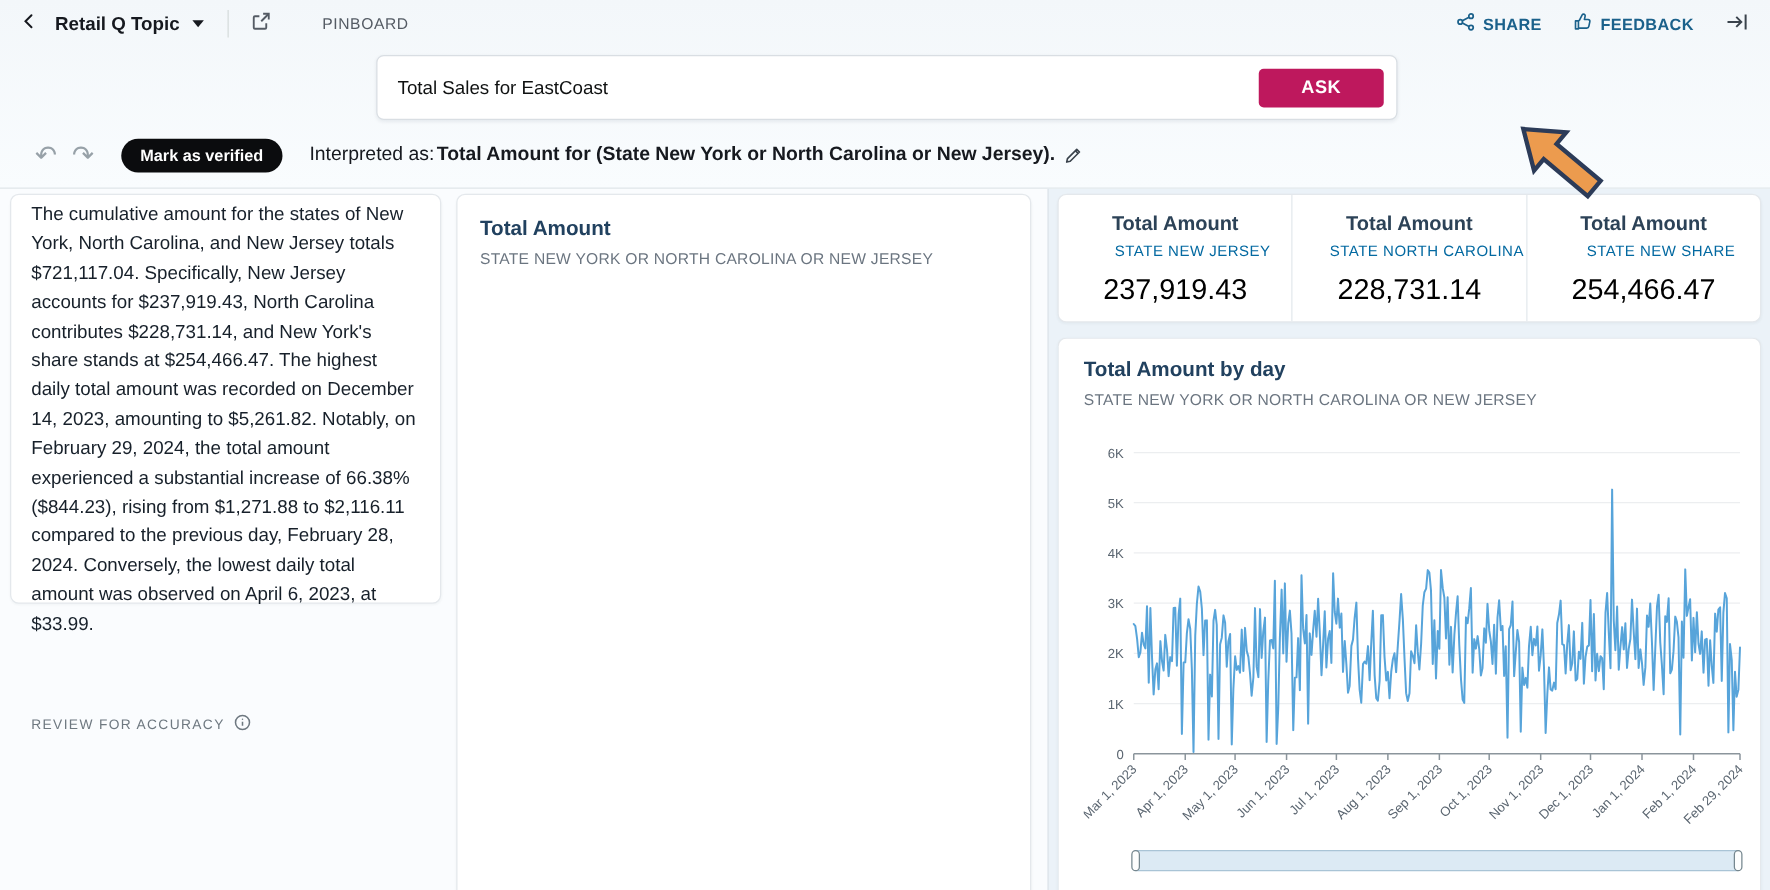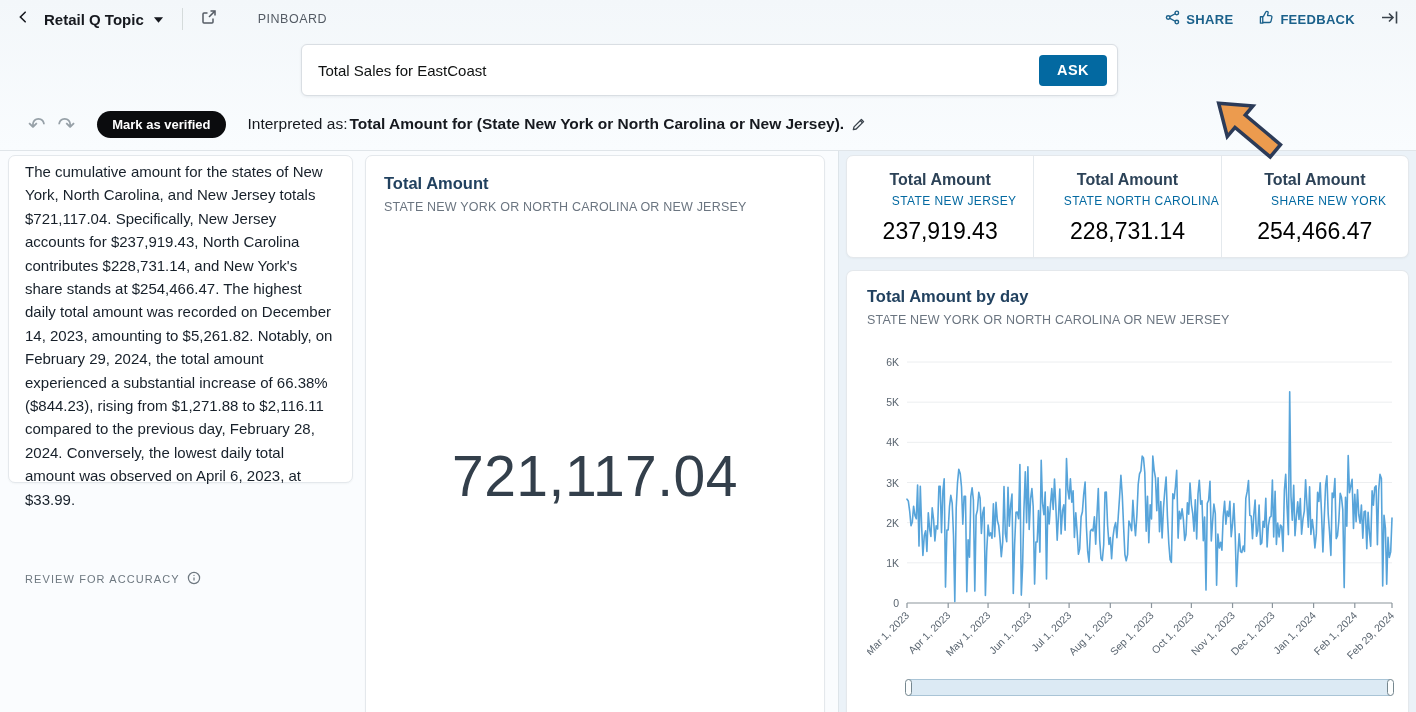--- a/index.html
+++ b/index.html
@@ -34,21 +34,21 @@
     position:absolute; left:301px; top:44px; width:817px; height:52px;
     background:#FFFFFF; border:1px solid #D9DEE3; border-radius:6px;
     box-shadow:0 1px 3px rgba(15,35,55,.07);
     display:flex; align-items:center; padding:0 10px 0 16px;
   }
   .ask-input {
     flex:1; border:none; outline:none; font-family:"Liberation Sans", sans-serif;
     font-size:15px; color:#0F1111; background:transparent;
   }
   .ask-button {
-    width:68px; height:31px; background:#0369a1; color:#FFFFFF;
+    width:100px; height:31px; background:#be185d; color:#FFFFFF;
     border:none; border-radius:4px; font-family:"Liberation Sans", sans-serif;
     font-size:14.5px; font-weight:700; letter-spacing:.5px; cursor:pointer;
   }
   
   .verify-row {
     position:absolute; left:28px; top:108px; height:32px; right:20px;
     display:flex; align-items:center;
   }
   .undo-redo { display:flex; align-items:center; gap:12px; color:#97A1A8; font-size:21px; }
   .undo-redo span { cursor:pointer; line-height:1; }
@@ -220,39 +220,38 @@
           <path d="M8 7.3 v3.6"></path>
           <circle cx="8" cy="5" r="0.7" fill="#6E7880" stroke="none"></circle>
         </svg>
     </span>
   </div>
 </div>
 
 <div class="card total-card">
   <div class="card-title">Total Amount</div>
   <div class="card-subtitle">STATE NEW YORK OR NORTH CAROLINA OR NEW JERSEY</div>
-  <div class="big-value">721,117.04</div>
 </div>
 
 <div class="right-panel">
 
   <div class="card kpi-card">
     <div class="kpi-col">
       <div class="kpi-title">Total Amount</div>
       <div class="kpi-subtitle">STATE NEW JERSEY</div>
       <div class="kpi-value">237,919.43</div>
     </div>
     <div class="kpi-col">
       <div class="kpi-title">Total Amount</div>
       <div class="kpi-subtitle">STATE NORTH CAROLINA</div>
       <div class="kpi-value">228,731.14</div>
     </div>
     <div class="kpi-col">
       <div class="kpi-title">Total Amount</div>
-      <div class="kpi-subtitle">SHARE NEW YORK</div>
+      <div class="kpi-subtitle">STATE NEW SHARE</div>
       <div class="kpi-value">254,466.47</div>
     </div>
   </div>
 
   <div class="card chart-card">
     <div class="card-title">Total Amount by day</div>
     <div class="card-subtitle">STATE NEW YORK OR NORTH CAROLINA OR NEW JERSEY</div>
     <div class="chart-svg-wrap">
       <svg id="daychart" width="535" height="322">
           <text x="32" y="266" text-anchor="end" font-size="10.5" fill="#5A6570" font-family="Liberation Sans, sans-serif">0</text>

